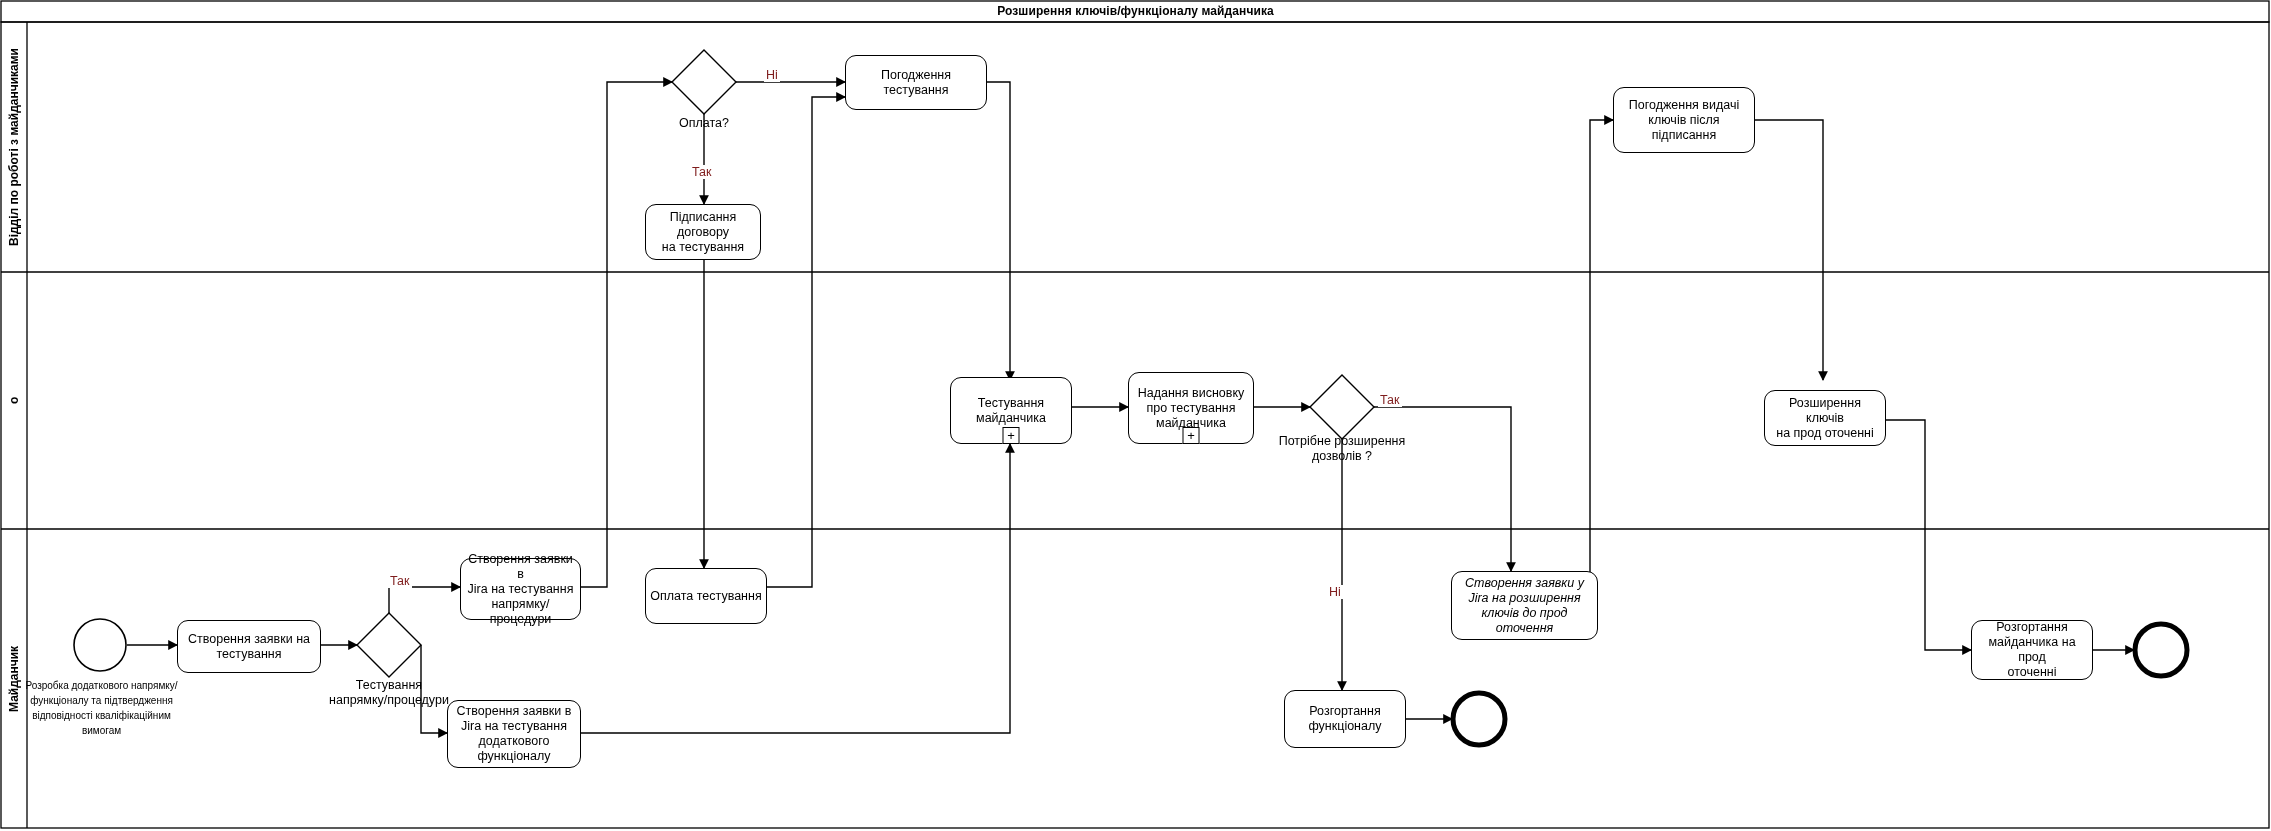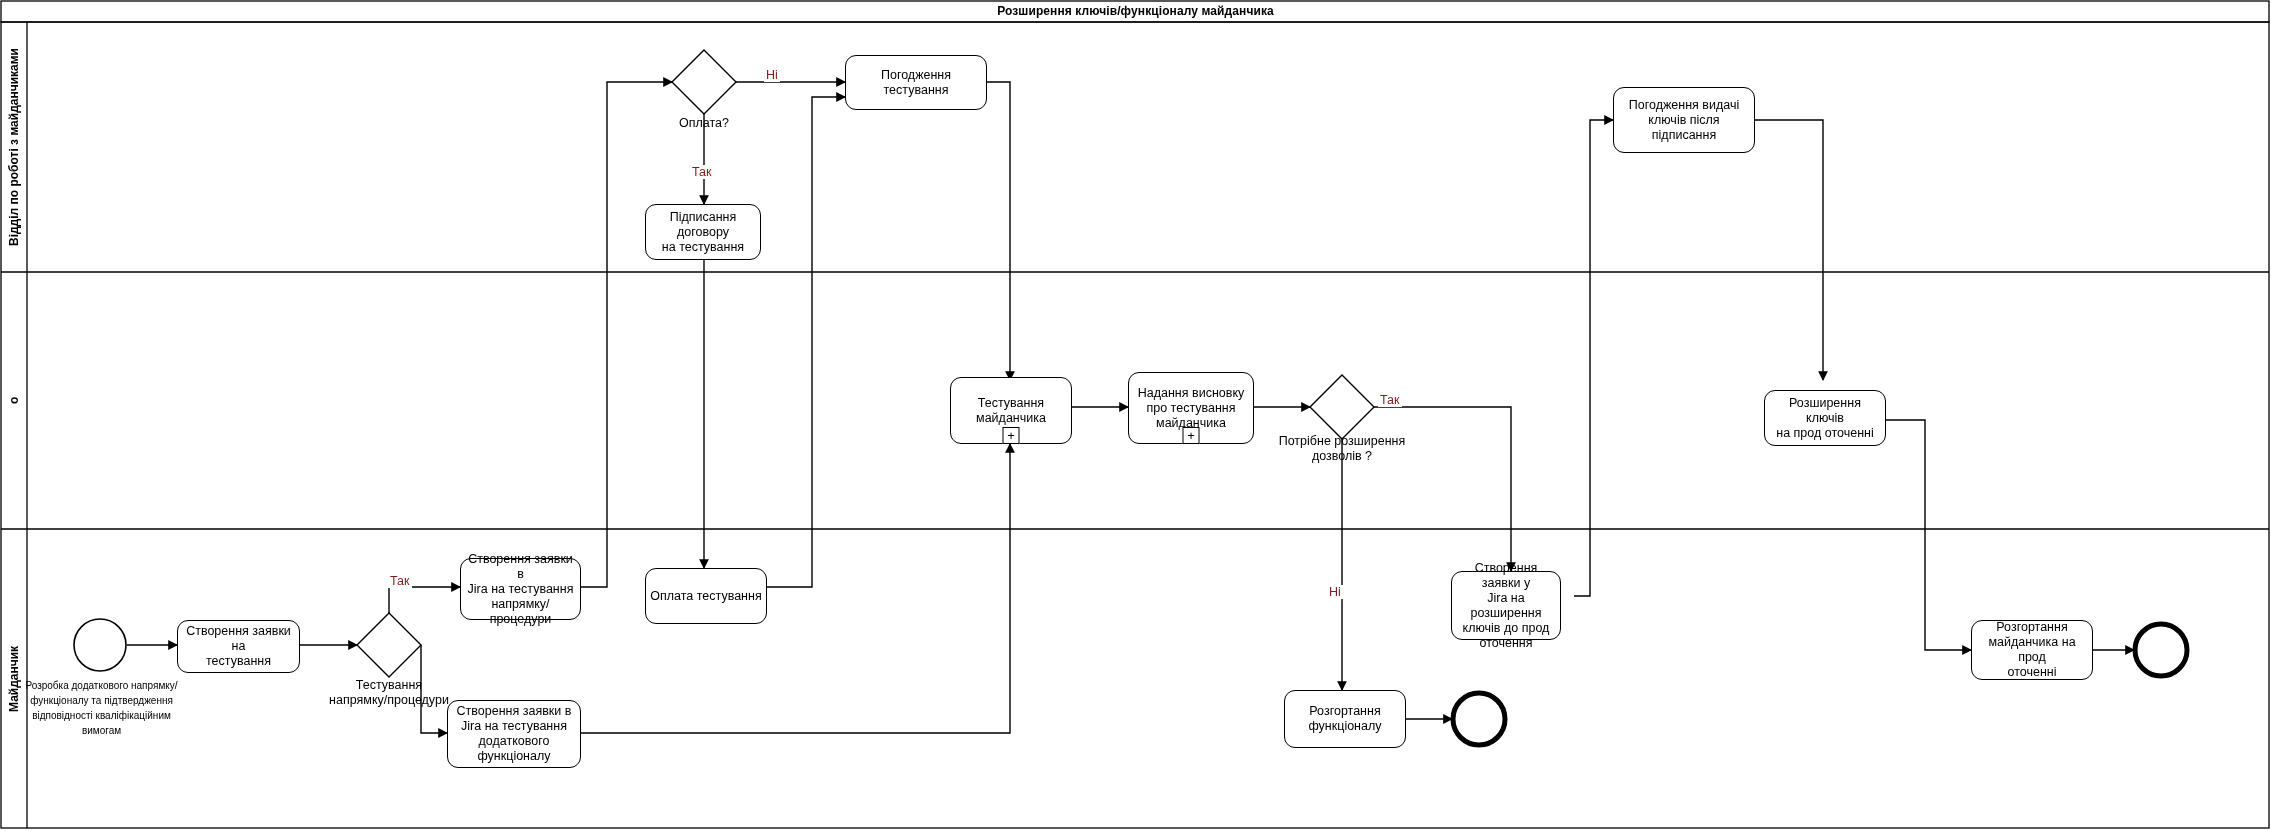--- a/index.html
+++ b/index.html
@@ -194,30 +194,30 @@
 
   <div class="task" style="left:447px;top:700px;width:134px;height:68px;">
     <span class="tl">
       <span>Створення заявки в</span><br>
       <span>Jira на тестування</span><br>
       <span>додаткового</span><br>
       <span>функціоналу</span>
     </span>
   </div>
 
-  <div class="task" style="left:1451px;top:571px;width:110px;height:69px;">
+  <div class="task" style="left:1451px;top:571px;width:147px;height:69px;font-style:italic;">
     <span class="tl">
       <span>Створення заявки у</span><br>
       <span>Jira на розширення</span><br>
       <span>ключів до прод</span><br>
       <span>оточення</span>
     </span>
   </div>
 
-  <div class="task" style="left:177px;top:620px;width:123px;height:53px;">
+  <div class="task" style="left:177px;top:620px;width:144px;height:53px;">
     <span class="tl">
       <span>Створення заявки на</span><br>
       <span>тестування</span>
     </span>
   </div>
 
   <div class="task" style="left:1284px;top:690px;width:122px;height:58px;">
     <span class="tl">
       <span>Розгортання</span><br>
       <span>функціоналу</span>

